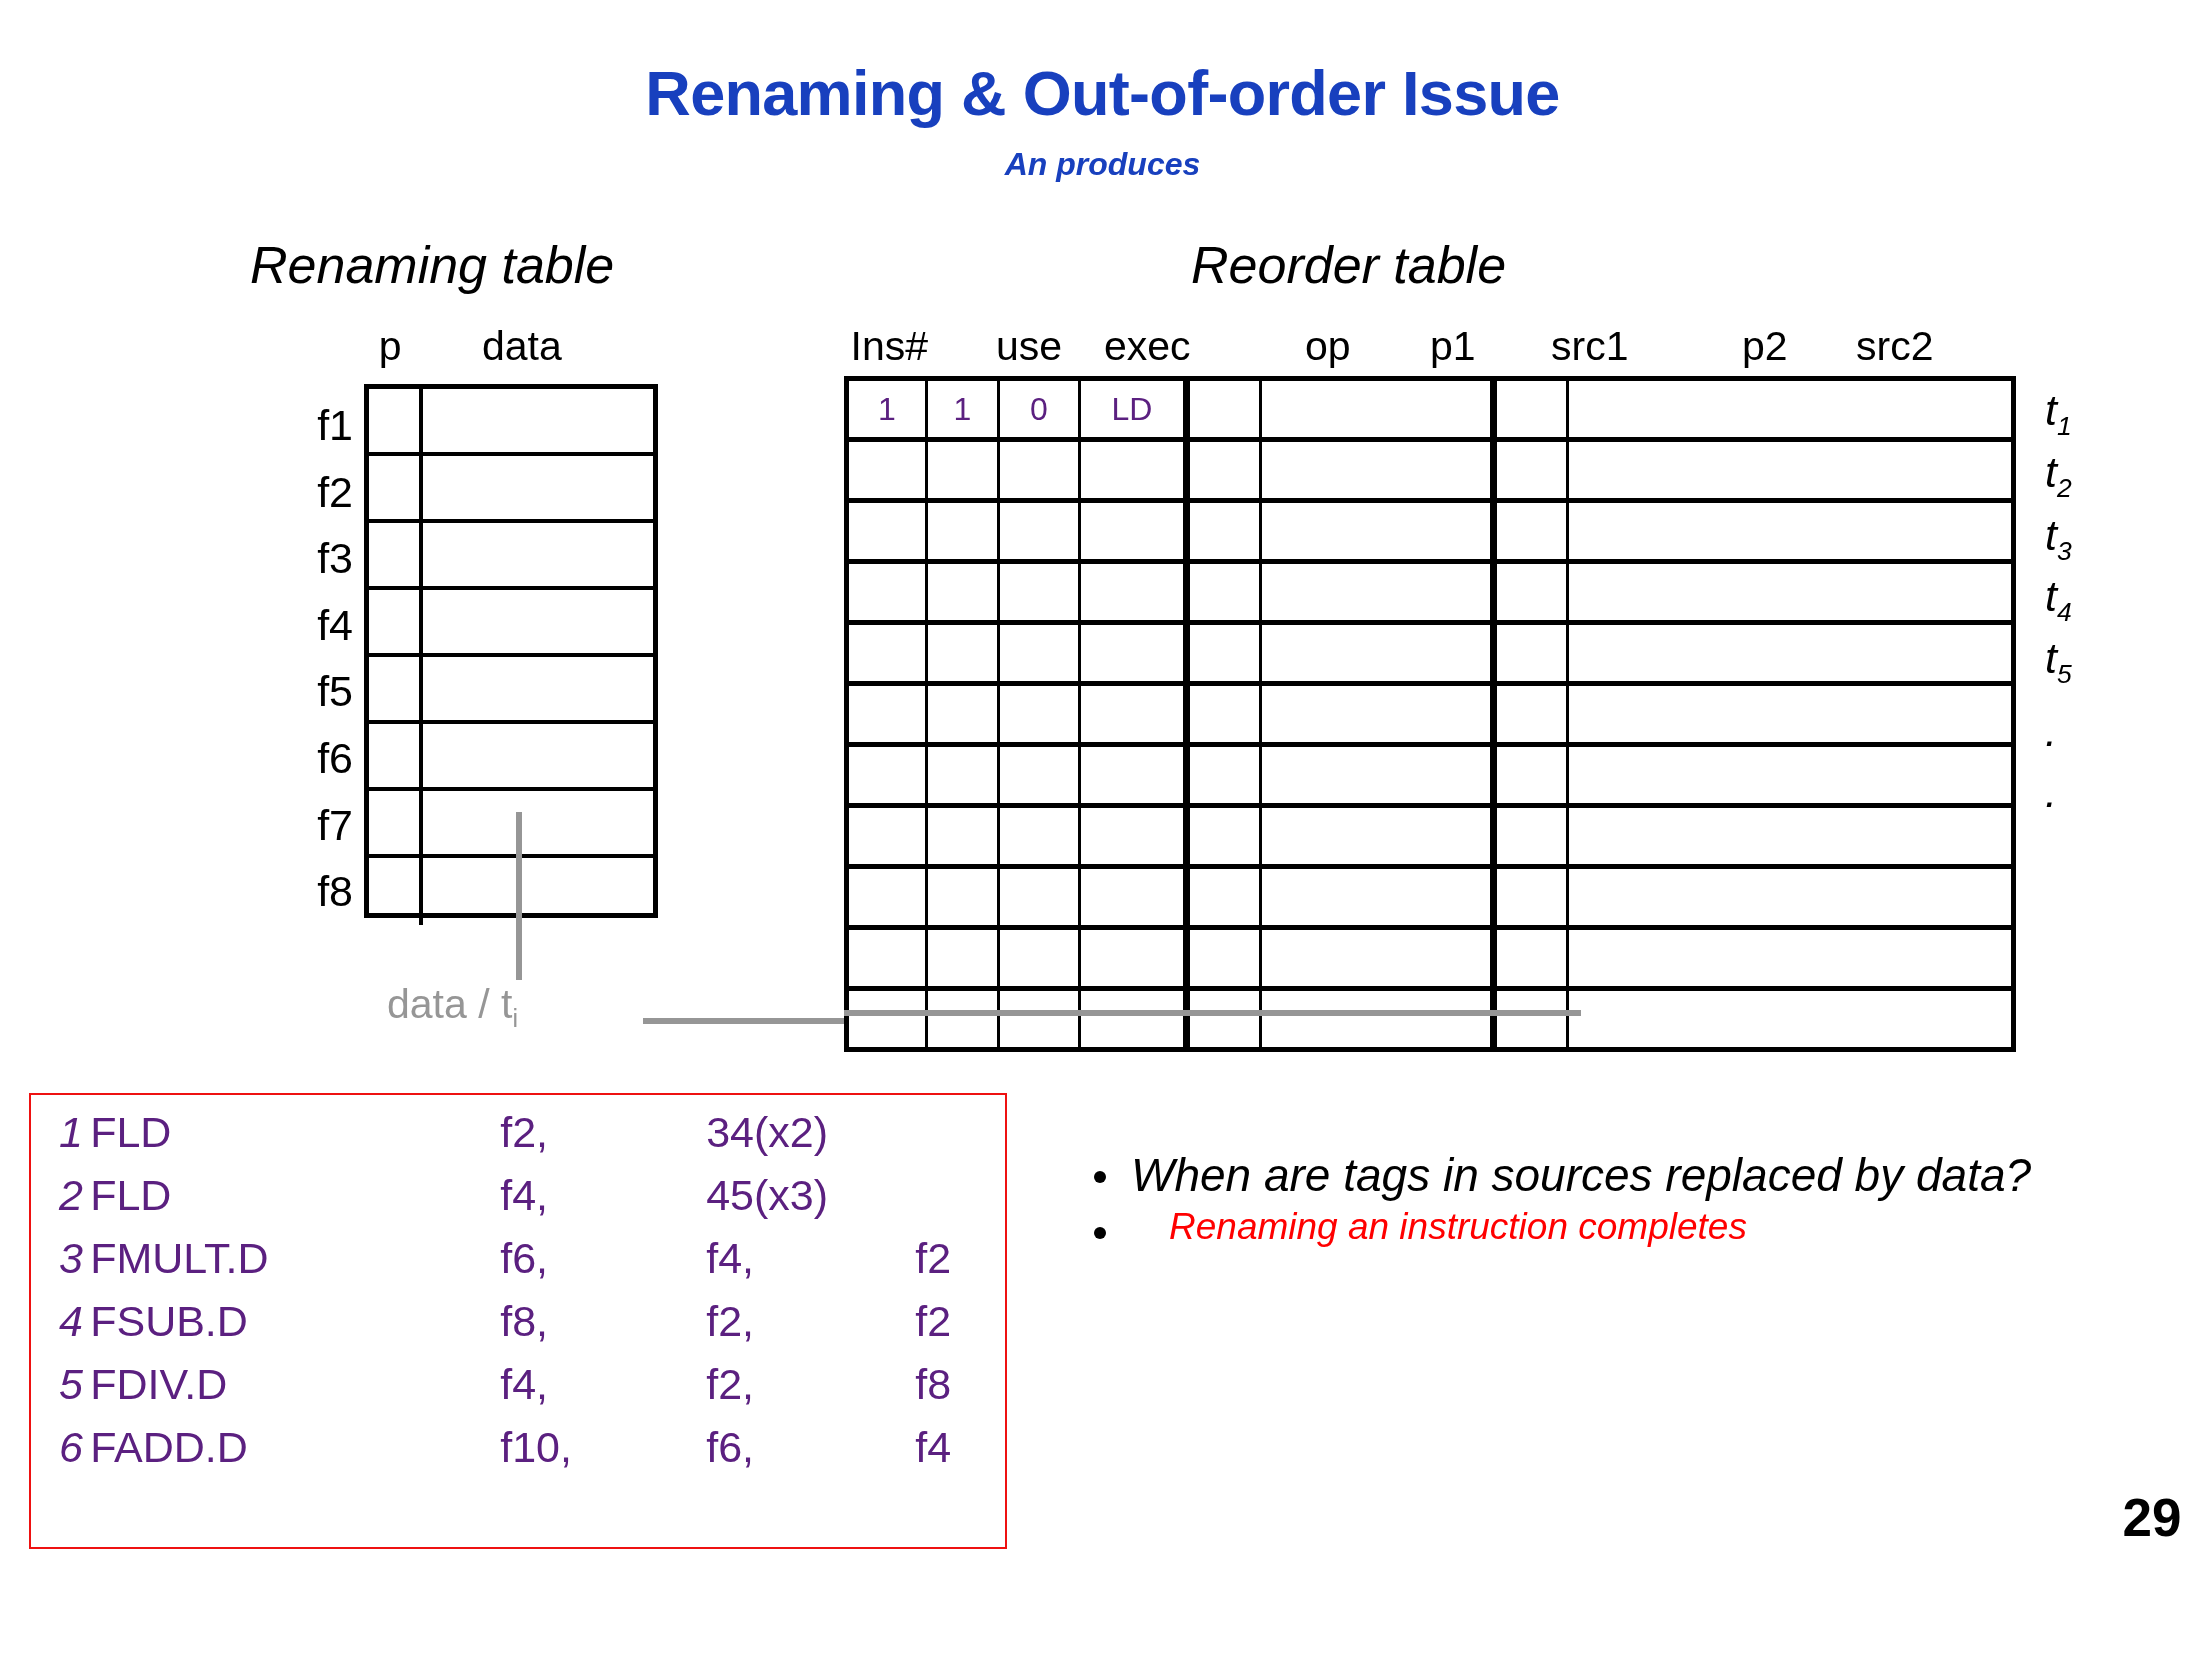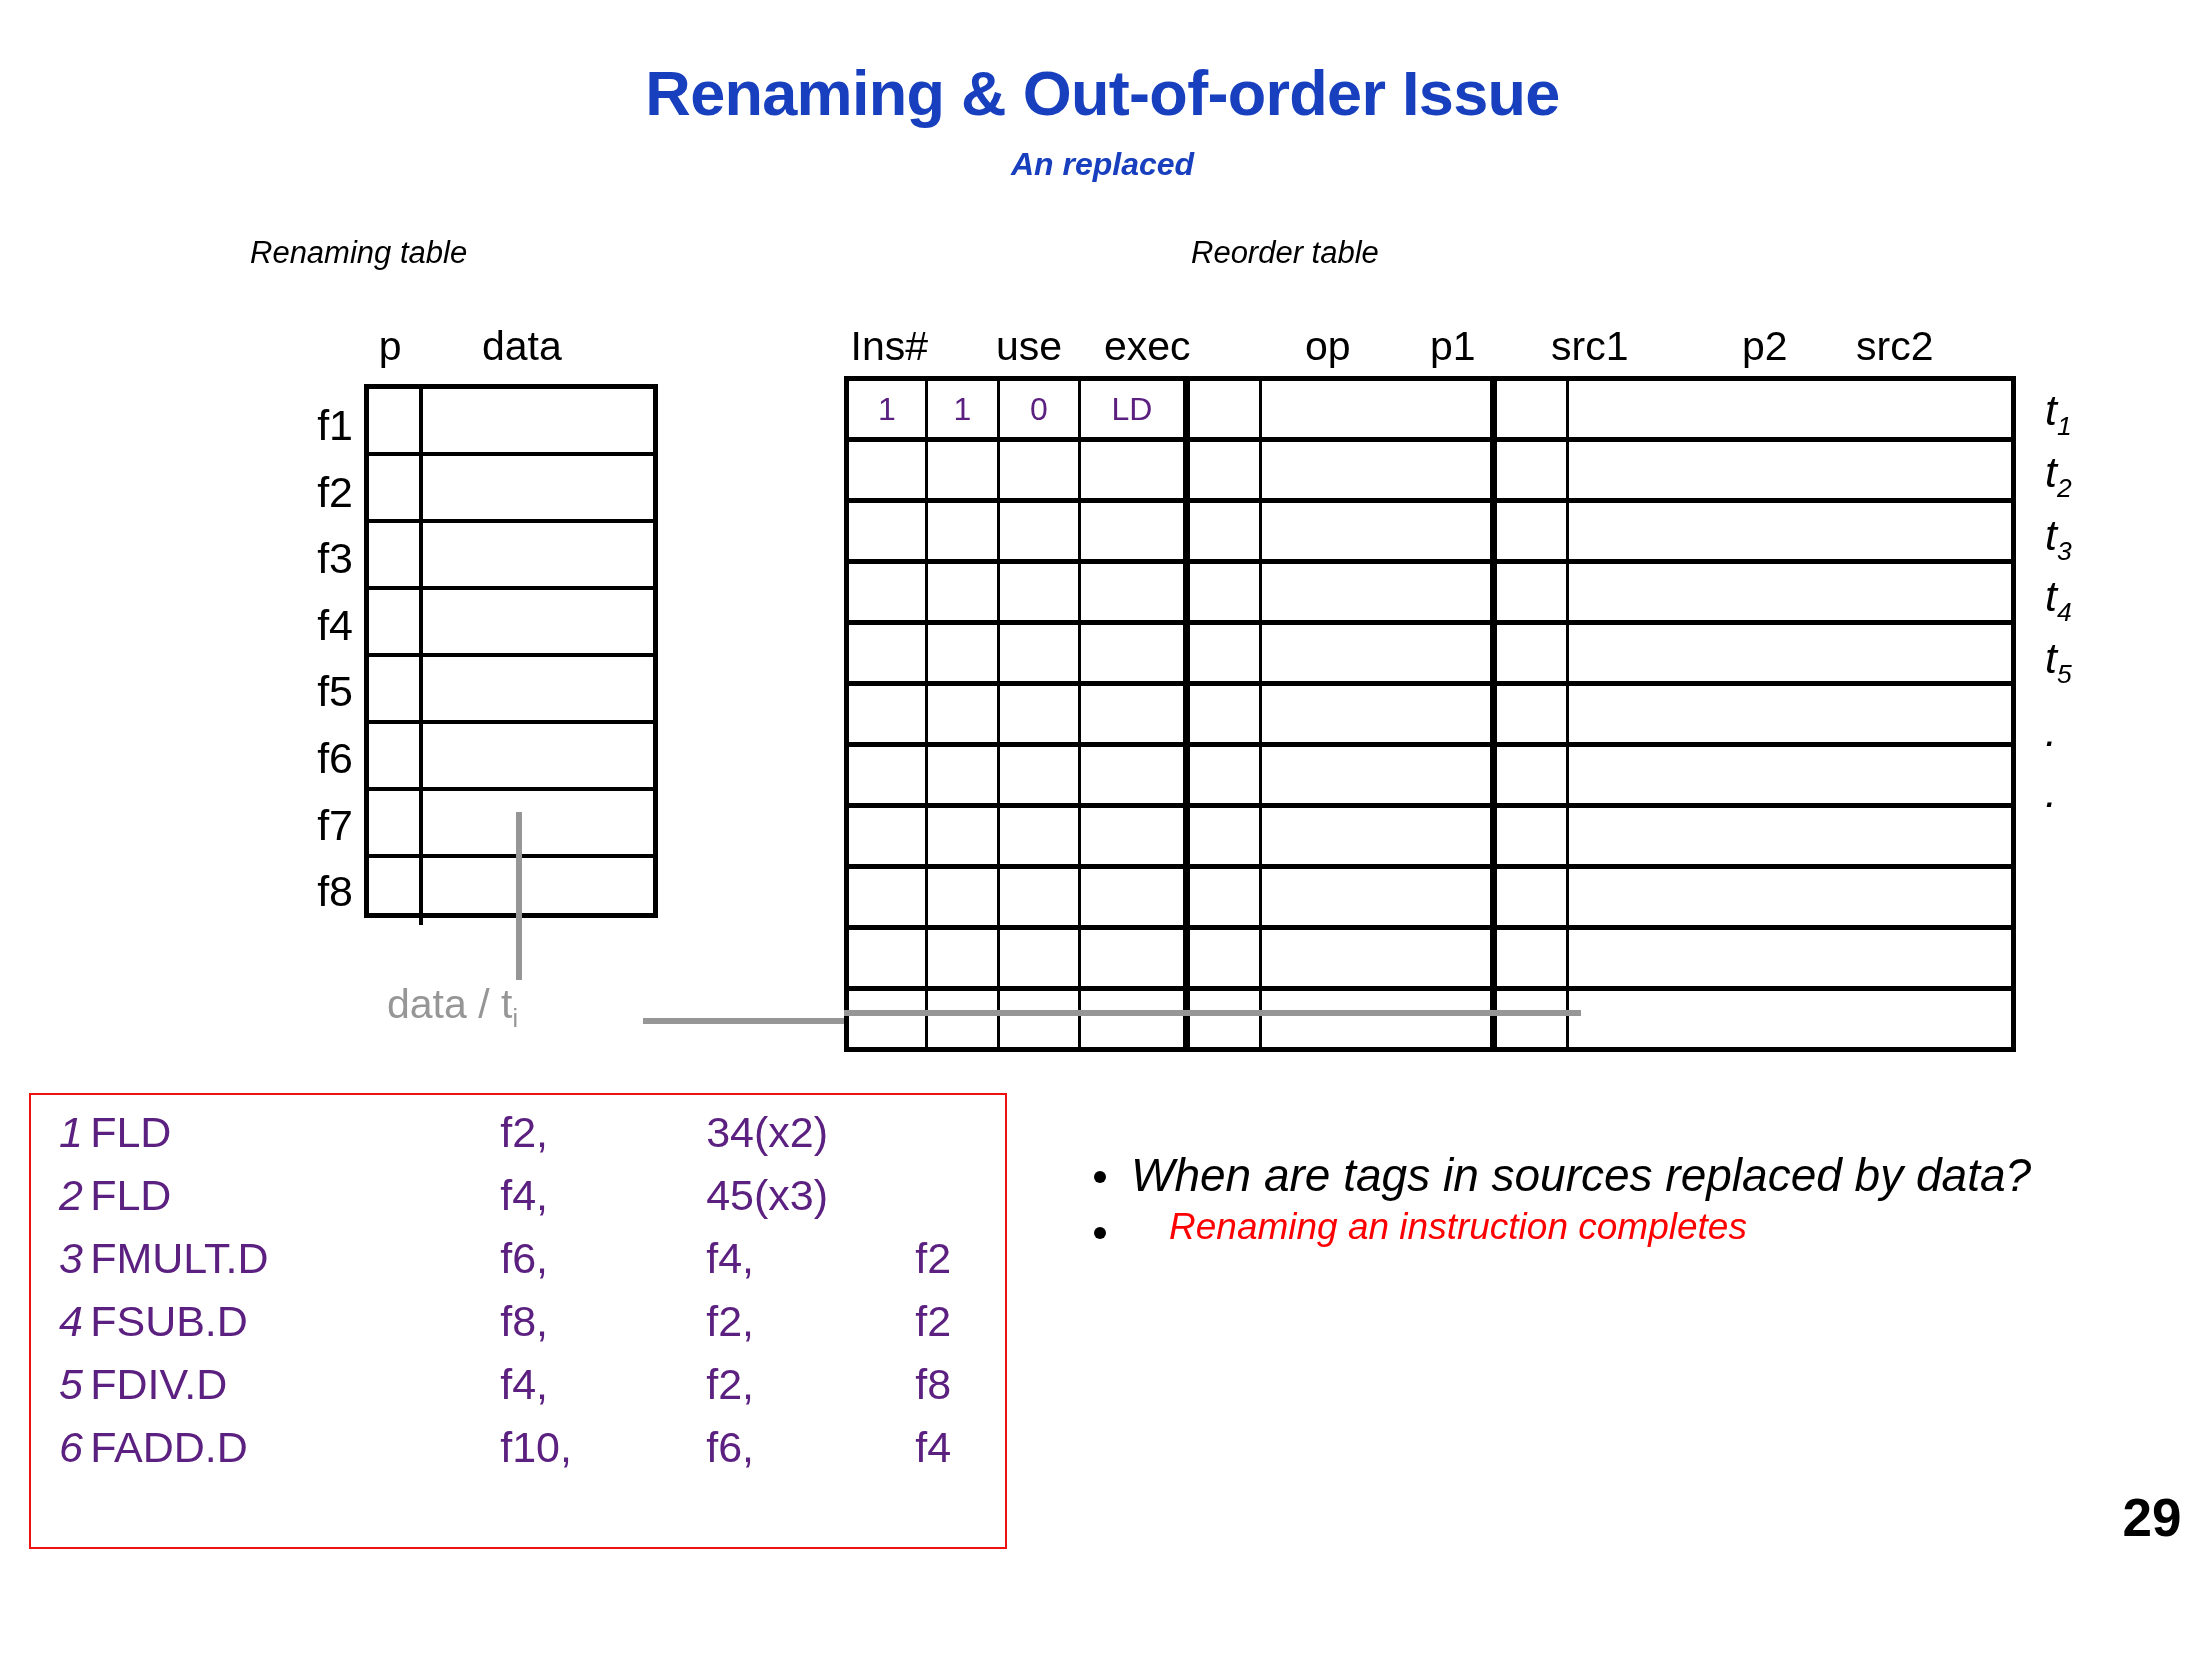--- a/index.html
+++ b/index.html
@@ -22,21 +22,21 @@
   .subtitle {
     position: absolute; left: 0; top: 146px; width: 2205px;
     text-align: center;
     font-size: 32px; font-weight: bold; font-style: italic;
     color: #1840BE;
   }
 
   
   .section-heading {
     position: absolute;
-    font-size: 31px; font-style: italic; color: #000;
+    font-size: 52px; font-style: italic; color: #000;
     white-space: nowrap;
   }
   #rt-heading { left: 250px; top: 235px; }
   #rob-heading { left: 1191px; top: 235px; }
 
   
   #rt-colheads {
     position: absolute; left: 364px; top: 323px;
     width: 294px; height: 59px;
   }
@@ -183,21 +183,21 @@
     position: absolute; right: 23.5px; bottom: 16px;
     font-size: 53px; font-weight: bold; color: #000;
   }
 </style>
 </head>
 <body>
 
 <div id="slide">
 
   <div class="title">Renaming &amp; Out-of-order Issue</div>
-  <div class="subtitle">An replaced</div>
+  <div class="subtitle">An produces</div>
 
   <div class="section-heading" id="rt-heading">Renaming table</div>
 
   <div id="rt-colheads">
     <div class="ch" id="rt-col-p">p</div>
     <div class="ch" id="rt-col-data">data</div>
   </div>
 
   <div id="rt-table">
       <div class="rt-row">

